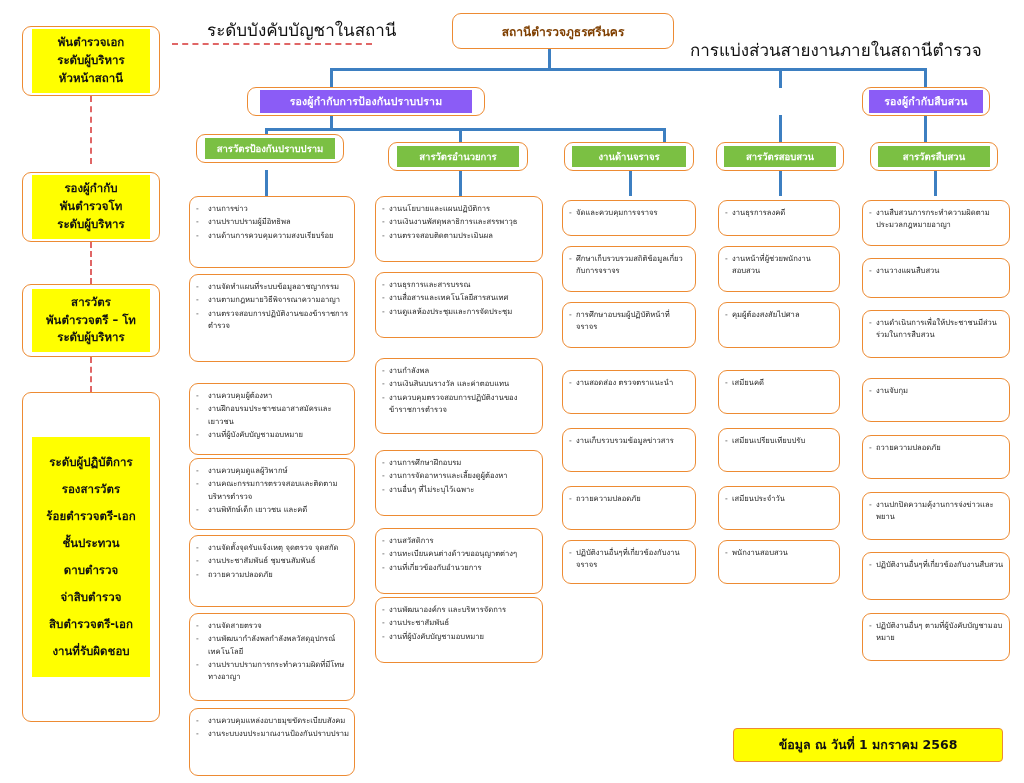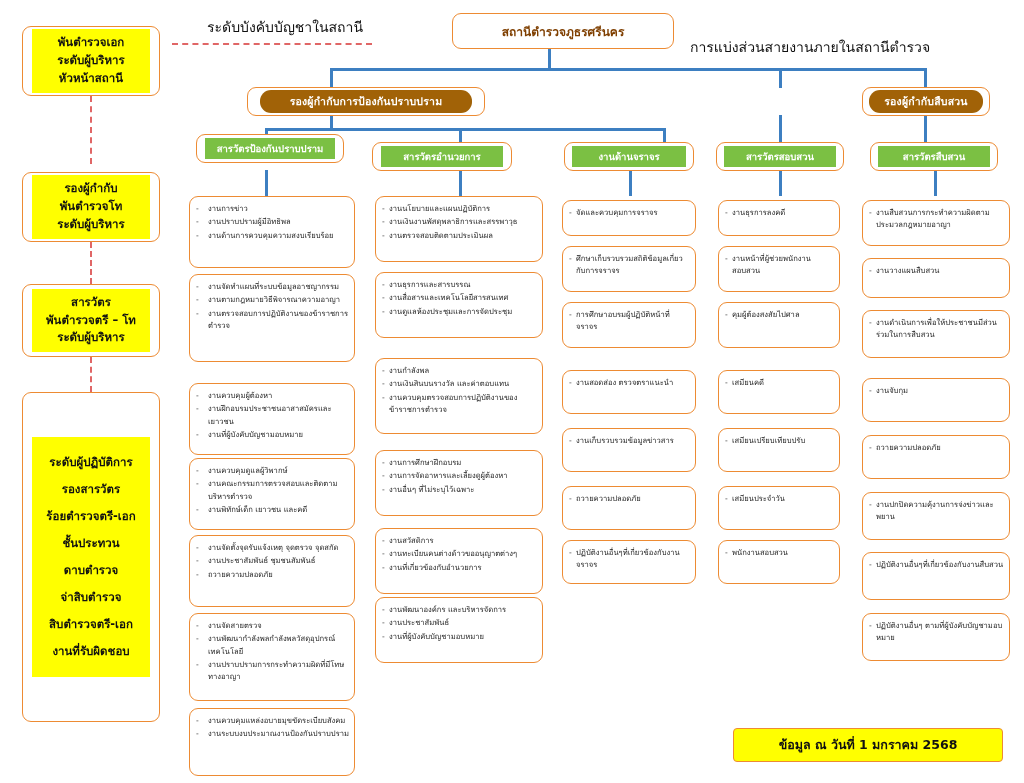--- a/index.html
+++ b/index.html
@@ -52,29 +52,28 @@
   }
   .yellow-fill .ln { display: block; }
 
   
   .brown-card {
     display: flex;
     align-items: center;
     justify-content: center;
   }
   .brown-fill {
-    background: #a16207;
+    background: #8b5cf6;
     color: #ffffff;
     width: 88%;
     text-align: center;
     font-size: 10.5px;
     font-weight: bold;
     padding: 3px 2px;
     letter-spacing: .2px;
-    border-radius: 11px;
   }
 
   
   .green-card {
     display: flex;
     align-items: center;
     justify-content: center;
   }
   .green-fill {
     background: #7BC043;
@@ -121,21 +120,21 @@
   }
   .task-card li .txt {
     flex: 1 1 auto;
   }
   
   .task-card.tight li .dash { width: 7px; }
 
   
   .label {
     position: absolute;
-    font-size: 14px;
+    font-size: 17px;
     color: #111;
     white-space: nowrap;
     text-align: center;
   }
 
   
   .footer-box {
     display: flex;
     align-items: center;
     justify-content: center;
@@ -252,21 +251,21 @@
 
 
   <div class="node card brown-card" style="left:862px; top:87px; width:128px; height:29px;">
     <div class="brown-fill">รองผู้กำกับสืบสวน</div>
   </div>
 
   <div class="node card green-card" style="left:196px; top:134px; width:148px; height:29px;">
     <div class="green-fill">สารวัตรป้องกันปราบปราม</div>
   </div>
 
-  <div class="node card green-card" style="left:372px; top:142px; width:140px; height:29px;">
+  <div class="node card green-card" style="left:388px; top:142px; width:140px; height:29px;">
     <div class="green-fill">สารวัตรอำนวยการ</div>
   </div>
 
   <div class="node card green-card" style="left:716px; top:142px; width:128px; height:29px;">
     <div class="green-fill">สารวัตรสอบสวน</div>
   </div>
 
   <div class="node card green-card" style="left:564px; top:142px; width:130px; height:29px;">
     <div class="green-fill">งานด้านจราจร</div>
   </div>

